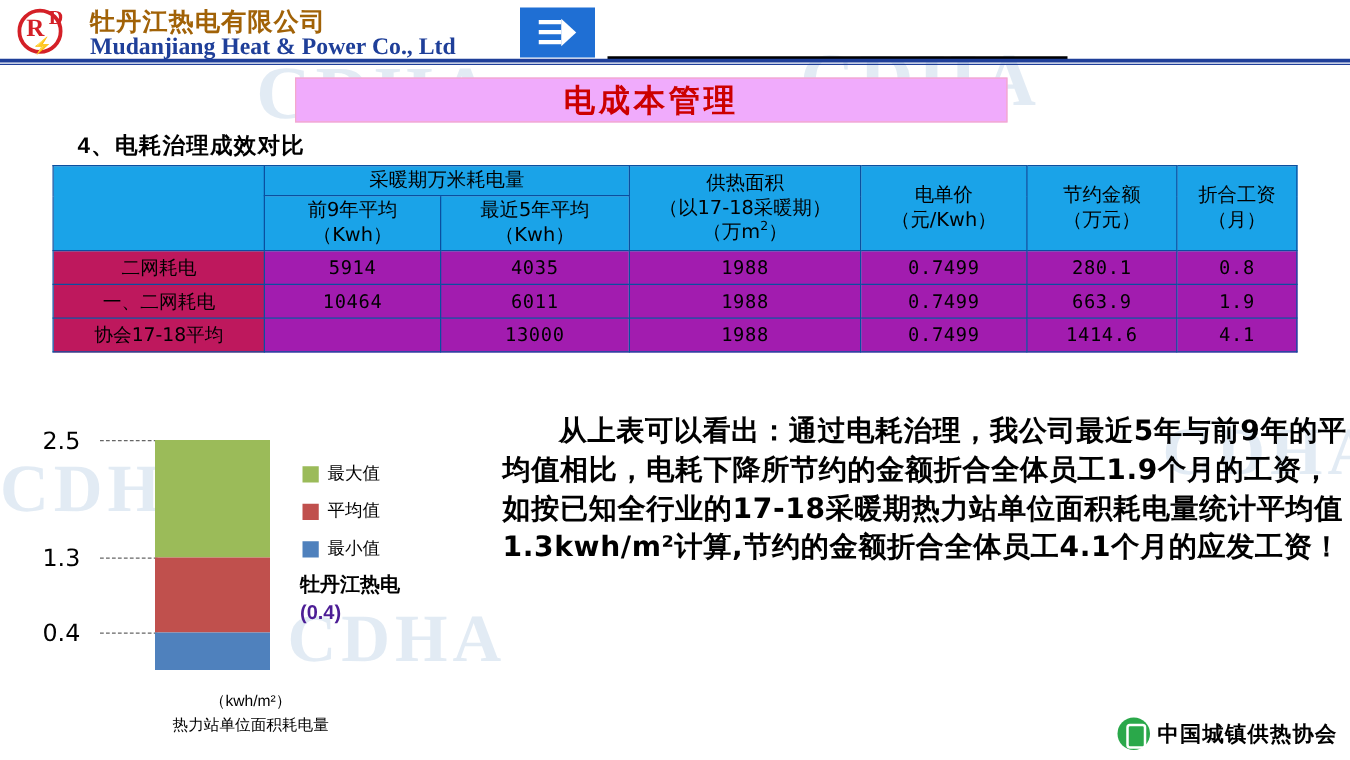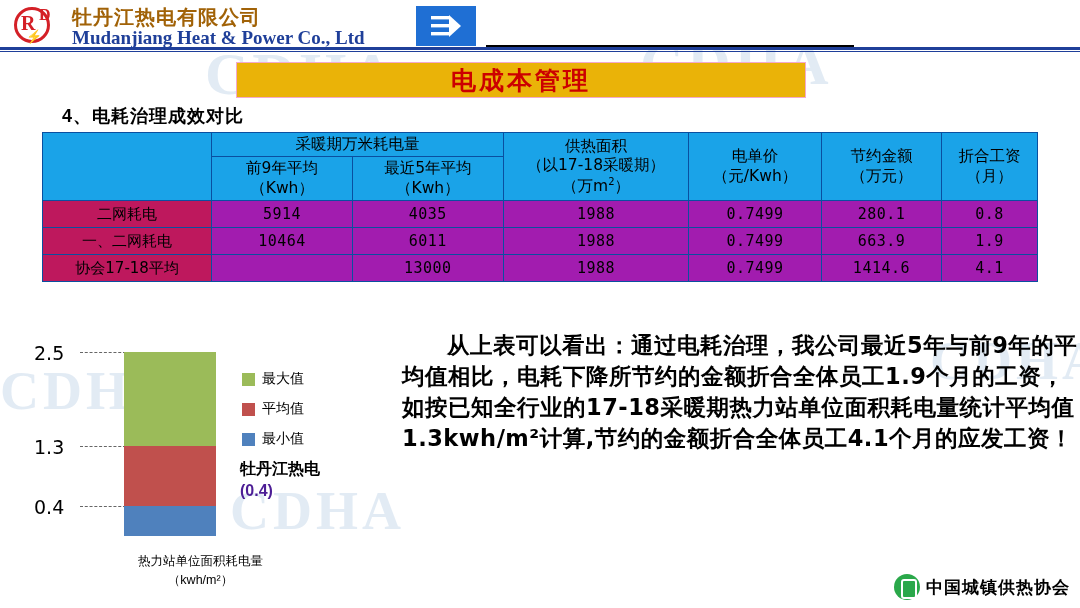--- a/index.html
+++ b/index.html
@@ -68,21 +68,21 @@
     display:flex; align-items:center;
   }
   .hdr-title-underline {
     position:absolute; left:486px; top:45px; width:368px; height:3px;
     background:#000;
   }
 
   
   .pink-bar {
     position:absolute; left:236px; top:62px; width:570px; height:36px;
-    background:#eab308; border:1px solid #f3a9cc;
+    background:#f0abfc; border:1px solid #f3a9cc;
     display:flex; align-items:center; justify-content:center;
   }
   .pink-bar span {
     color:#cc0000; font-size:25px; font-weight:bold; letter-spacing:3px;
   }
 
   
   .sec-label {
     position:absolute; left:62px; top:104px;
     font-size:18px; font-weight:bold; color:#000; letter-spacing:1px;
@@ -307,22 +307,22 @@
       <span class="legend-text">最小值</span>
     </div>
   </div>
 
   <div class="chart-note">
     <div>牡丹江热电</div>
     <div class="val">(0.4)</div>
   </div>
 
   <div class="chart-xcap">
+    <div>（kwh/m²）</div>
     <div>热力站单位面积耗电量</div>
-    <div>（kwh/m²）</div>
   </div>
 </div>
 
 <div class="body-text">
   <p>从上表可以看出：通过电耗治理，我公司最近5年与前9年的平均值相比，电耗下降所节约的金额折合全体员工1.9个月的工资，如按已知全行业的17-18采暖期热力站单位面积耗电量统计平均值1.3kwh/m²计算,节约的金额折合全体员工4.1个月的应发工资！</p>
 </div>
 
 <div class="footer-badge">
   <div class="fb-logo"></div>
   <div class="fb-text">中国城镇供热协会</div>

